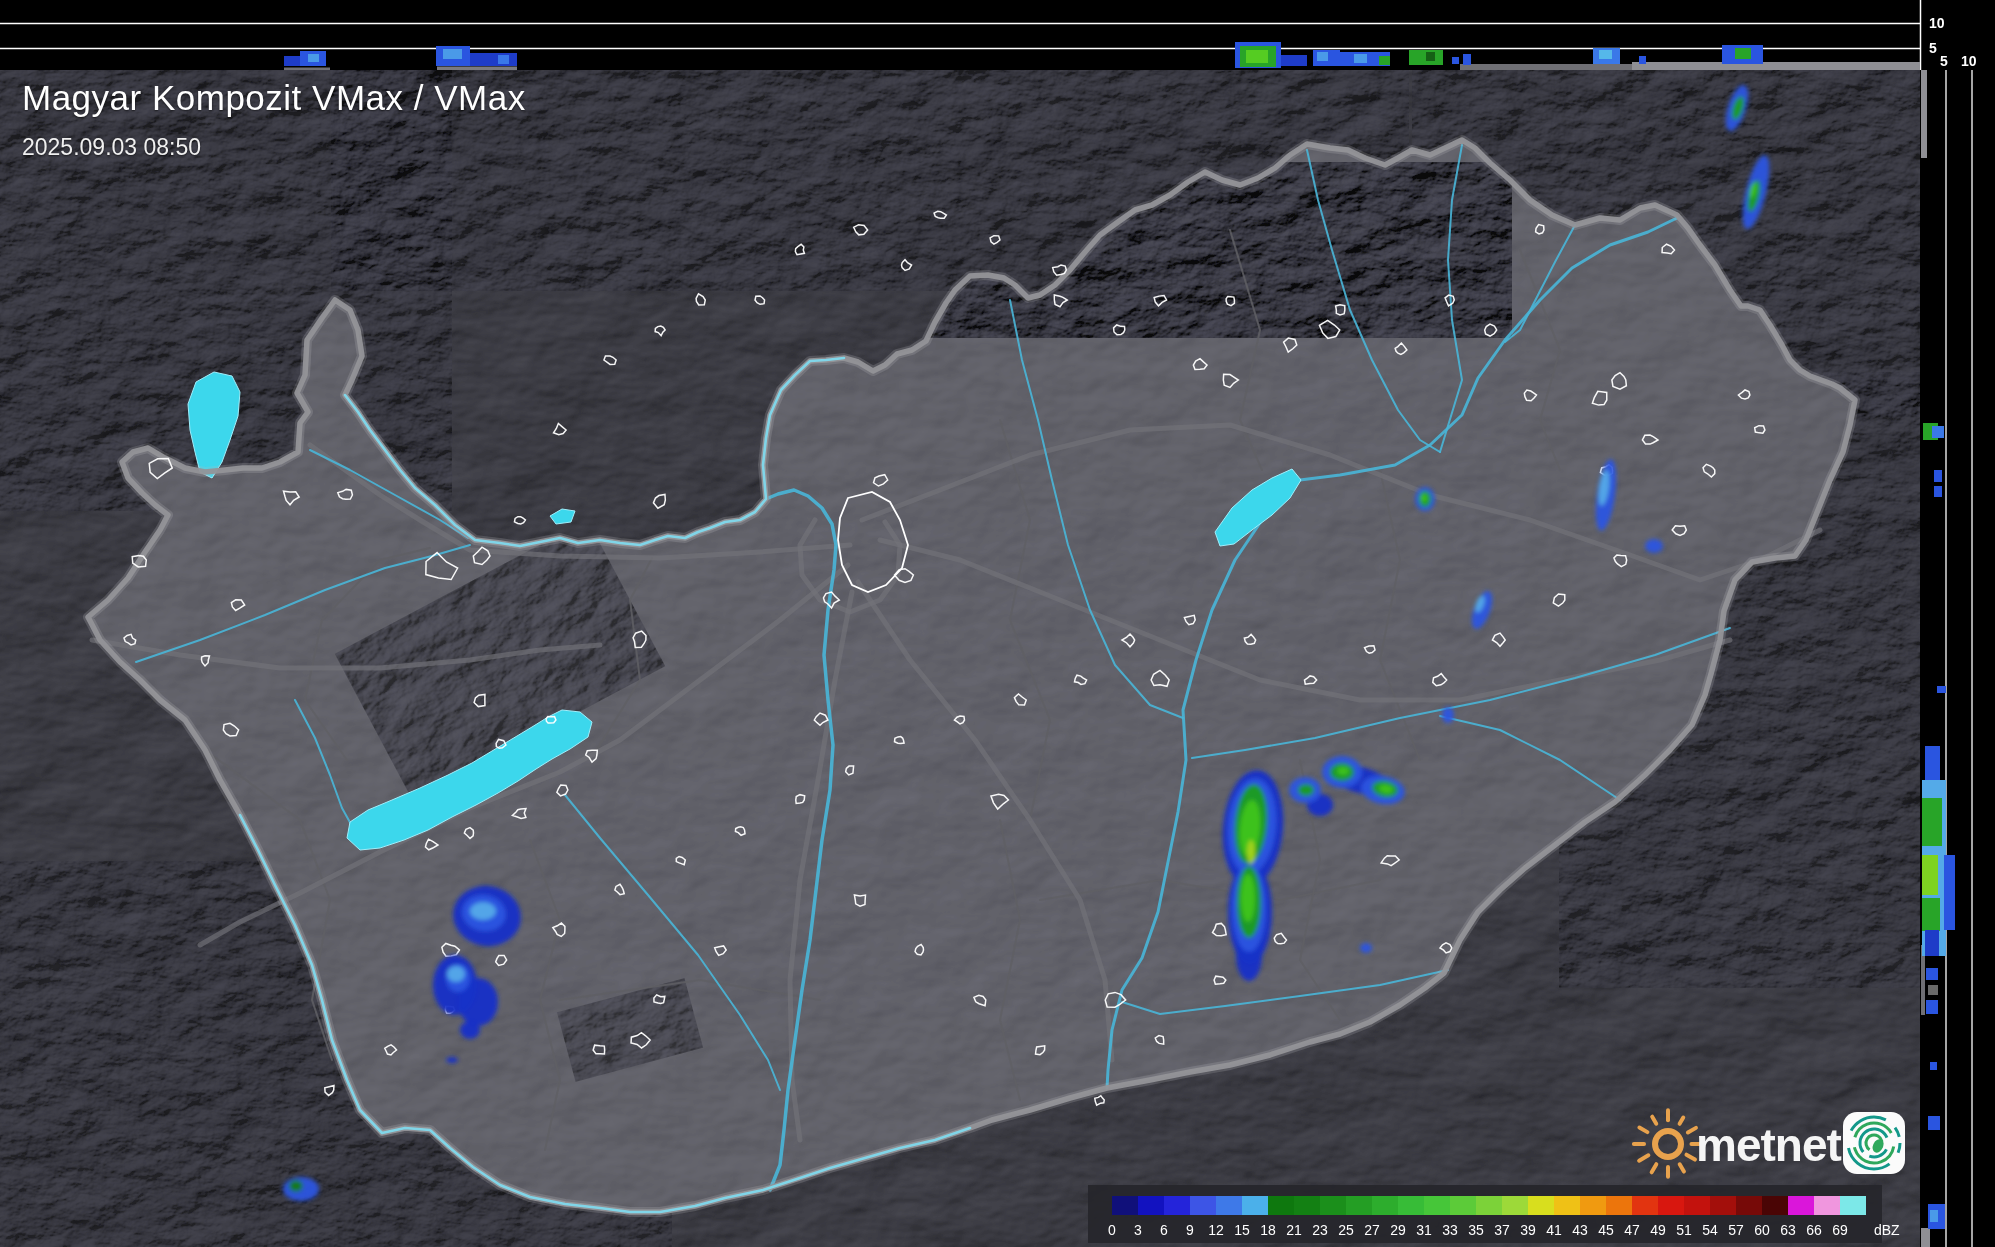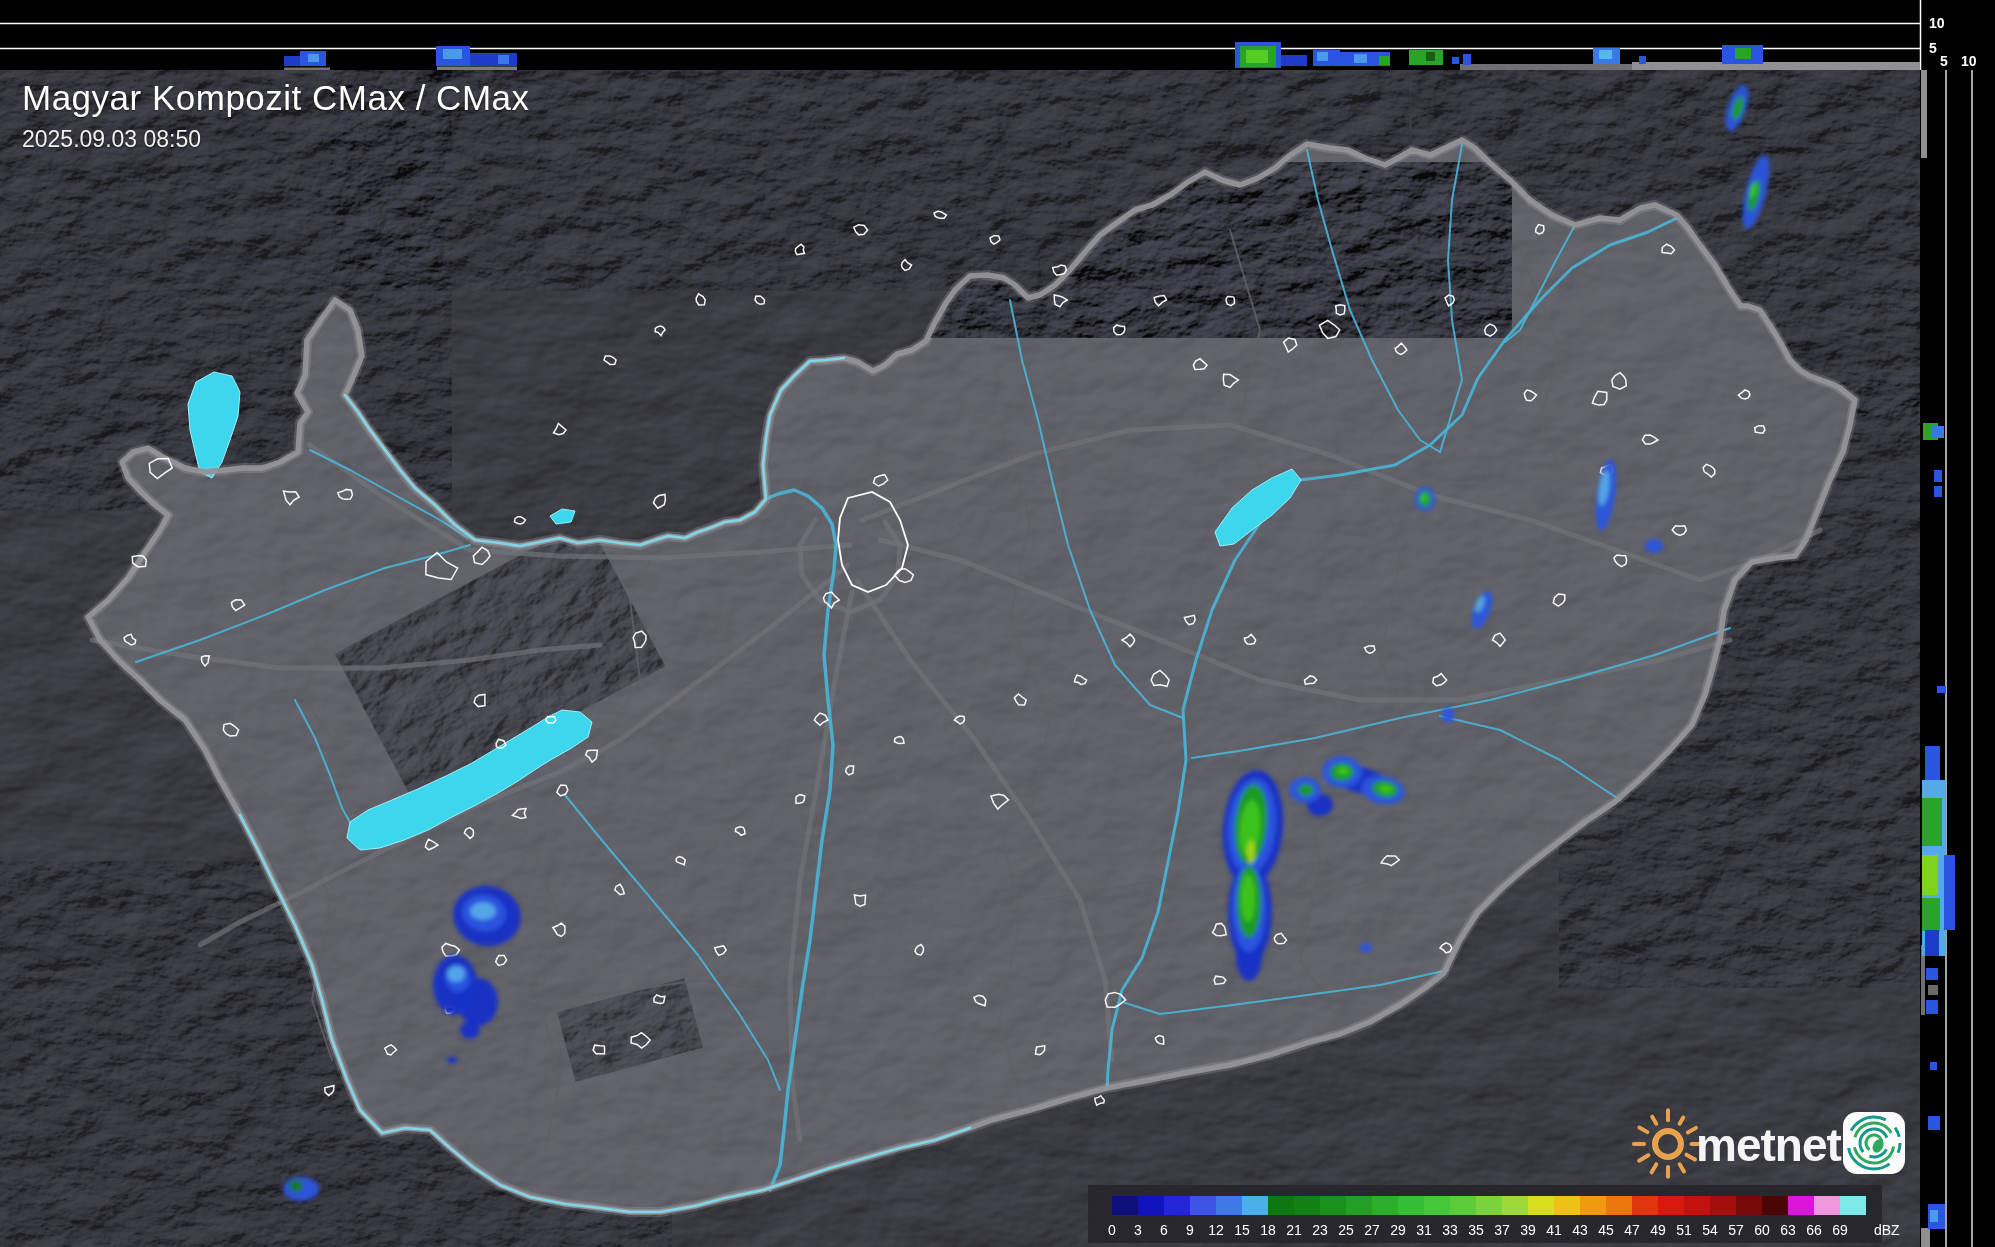--- a/index.html
+++ b/index.html
@@ -2,21 +2,21 @@
 <html><head>
 <meta charset="utf-8">
 <style>
   html,body{margin:0;padding:0;background:#000;width:1995px;height:1247px;overflow:hidden;
             font-family:"Liberation Sans",sans-serif;}
   #stage{position:relative;width:1995px;height:1080px;background:#000;}
   svg{position:absolute;left:0;top:0;display:block;}
   .title-block{position:absolute;left:22px;top:78px;z-index:5;pointer-events:none;}
   .map-title{font-size:35px;font-weight:500;color:#ffffff;letter-spacing:.5px;
              text-shadow:0 1px 2px rgba(0,0,0,.6);}
-  .map-timestamp{font-size:23px;font-weight:400;color:#f0f0f0;margin-top:8px;
+  .map-timestamp{font-size:23px;font-weight:400;color:#f0f0f0;margin-top:16px;
              text-shadow:0 1px 2px rgba(0,0,0,.6);}
   text{font-family:"Liberation Sans",sans-serif;}
 </style>
 </head>
 <body>
 
 <div id="stage">
   <svg id="mapsvg" width="1995" height="1247" viewBox="0 0 1995 1247">
     <defs>
       <filter id="reliefDark" x="-5%" y="-5%" width="110%" height="110%">
@@ -426,16 +426,16 @@
           <circle cx="1874" cy="1143" r="26" fill="none" stroke="#13988a" stroke-width="3" stroke-dasharray="10 14 52 18 40 12" transform="rotate(0 1874 1143)"></circle>
           <circle cx="1874" cy="1143" r="20" fill="none" stroke="#2fa85c" stroke-width="3" stroke-dasharray="34 10 46 14" transform="rotate(70 1874 1143)"></circle>
           <circle cx="1874" cy="1143" r="14" fill="none" stroke="#13988a" stroke-width="3" stroke-dasharray="48 12 20 8" transform="rotate(140 1874 1143)"></circle>
           <circle cx="1874" cy="1143" r="8" fill="none" stroke="#2fa85c" stroke-width="3" stroke-dasharray="30 8" transform="rotate(210 1874 1143)"></circle>
           <ellipse cx="1878" cy="1146" rx="5" ry="7" fill="#2fa85c" transform="rotate(25 1878 1146)"></ellipse>
         </g>
       </g>
   </svg>
 
   <div class="title-block">
-    <div class="map-title">Magyar Kompozit CMax / CMax</div>
+    <div class="map-title">Magyar Kompozit VMax / VMax</div>
     <div class="map-timestamp">2025.09.03 08:50</div>
   </div>
 </div>
 
 </body></html>

